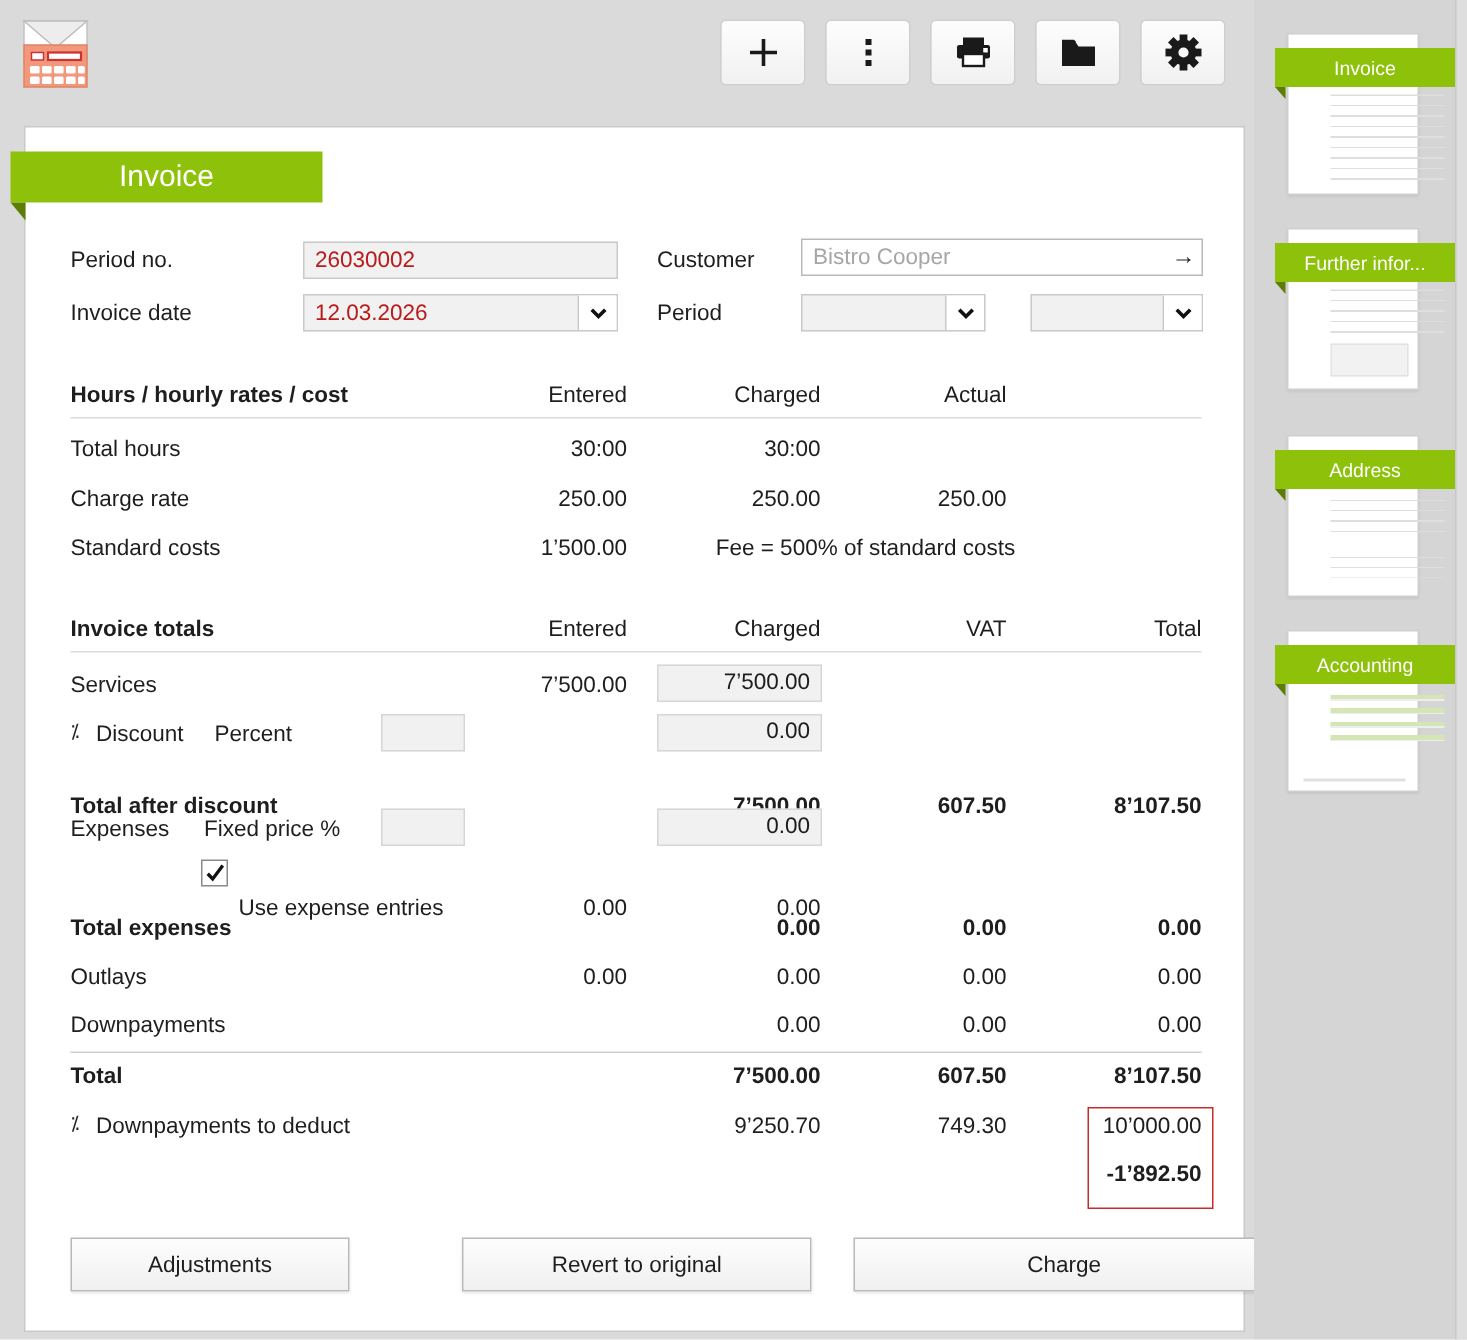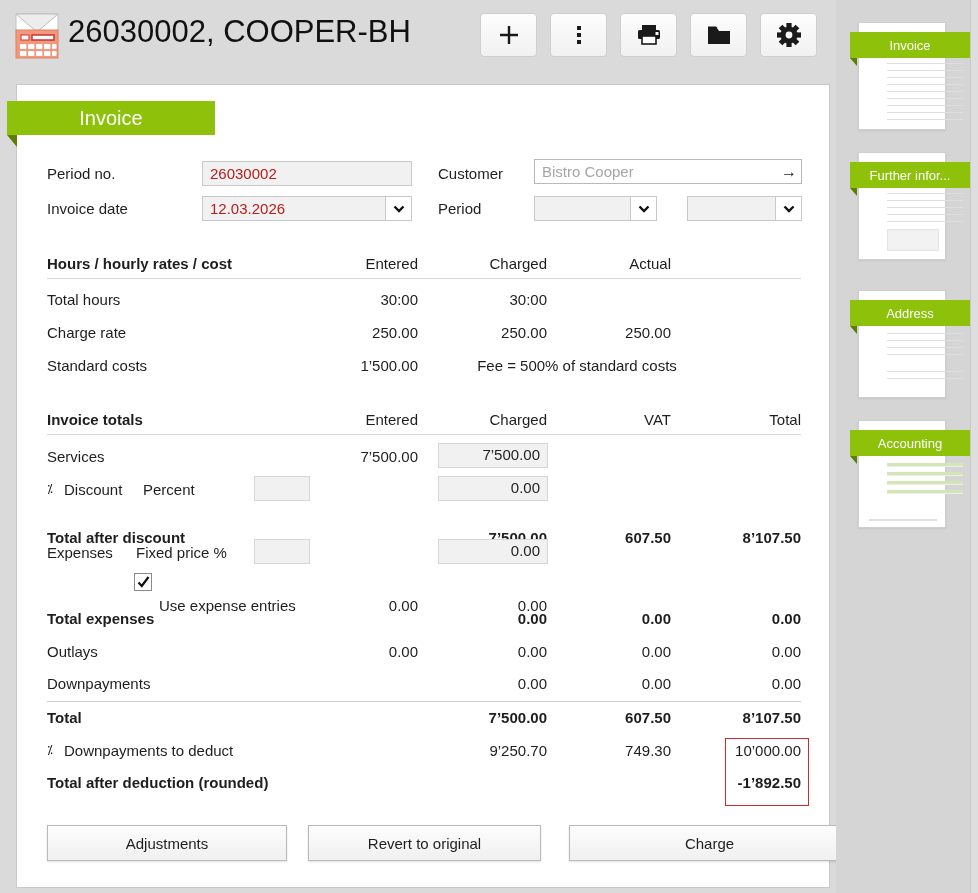--- a/index.html
+++ b/index.html
@@ -119,21 +119,20 @@
             <rect x="30" y="33" width="6.4" height="5" rx="1"></rect>
             <rect x="38" y="33" width="4.5" height="5" rx="1"></rect>
           <rect x="6" y="40" width="6.4" height="5" rx="1"></rect>
             <rect x="14" y="40" width="6.4" height="5" rx="1"></rect>
             <rect x="22" y="40" width="6.4" height="5" rx="1"></rect>
             <rect x="30" y="40" width="6.4" height="5" rx="1"></rect>
             <rect x="38" y="40" width="4.5" height="5" rx="1"></rect>
         </g>
       </svg>
     </div>
-    <div class="app-title">26030002, COOPER-BH</div>
 
     <div class="tool-btn" style="left:480px;">
       <svg width="24" height="24" viewBox="0 0 24 24">
           <path d="M12 3v18M3 12h18" stroke="#1a1a1a" stroke-width="2.4"></path>
         </svg>
     </div>
     <div class="tool-btn" style="left:550px;">
       <svg width="24" height="24" viewBox="0 0 24 24">
           <rect x="10" y="3" width="4" height="4" fill="#1a1a1a"></rect>
           <rect x="10" y="10" width="4" height="4" fill="#1a1a1a"></rect>
@@ -324,25 +323,24 @@
 
     <div class="row" style="top:657px;">
       <span class="cell lab pct">⁒</span>
       <span class="cell" style="left:47px;">Downpayments to deduct</span>
       <span class="cell chg">9’250.70</span>
       <span class="cell vat">749.30</span>
       <span class="cell tot">10’000.00</span>
     </div>
 
     <div class="row" style="top:689px;">
-      <span class="cell lab bold">Total after deduction (rounded)</span>
       <span class="cell tot bold">-1’892.50</span>
     </div>
 
-    <div class="action-btn" style="left:30px; width:240px;">Adjustments</div>
+    <div class="action-btn" style="left:30px; width:186px;">Adjustments</div>
     <div class="action-btn" style="left:291px; width:233px;">Revert to original</div>
     <div class="action-btn" style="left:552px; width:281px;">Charge</div>
   </div>
 
   <div class="sidebar">
     <div class="thumb" style="top:22px; height:120px;">
       <div class="thumb-page">
         <div class="mini" style="top:40px; height:58px;"></div>
       </div>
       <div class="thumb-banner">Invoice</div>

